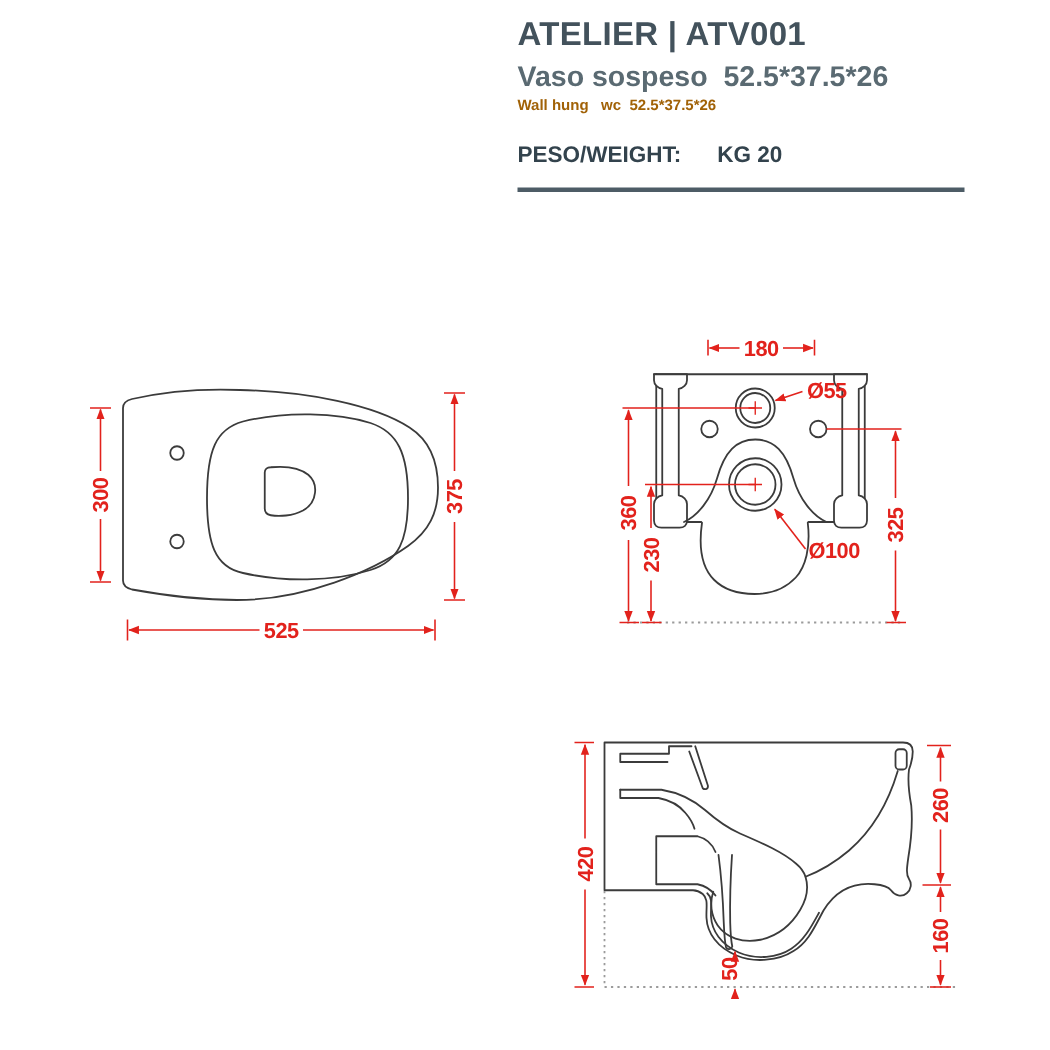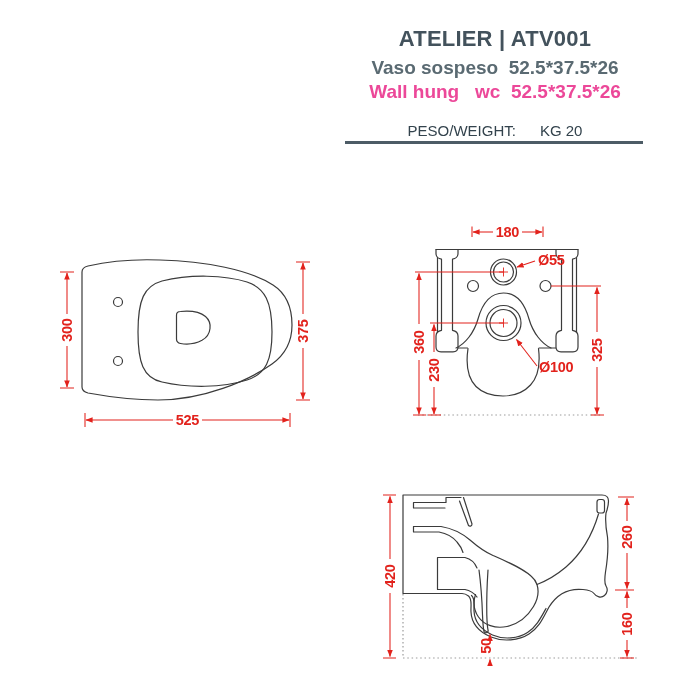--- a/index.html
+++ b/index.html
@@ -1,22 +1,22 @@
 <!DOCTYPE html>
 <html><head>
 <meta charset="utf-8">
 <style>
   html,body{margin:0;padding:0;background:#ffffff;}
   .canvas{position:relative;width:700px;height:700px;background:#fff;overflow:hidden;
           font-family:"Liberation Sans", sans-serif;}
-  .header{position:absolute;left:345px;top:26px;width:300px;text-align:center;}
+  .header{position:absolute;left:345px;top:10px;width:300px;}
   .title{font-size:22px;font-weight:bold;color:#43525c;letter-spacing:.2px;white-space:pre;}
   .sub1{font-size:19px;font-weight:bold;color:#5a6a72;margin-top:5px;white-space:pre;}
-  .sub2{font-size:19px;font-weight:bold;color:#ec4899;margin-top:2px;white-space:pre;}
-  .weight{margin-top:19px;font-size:15px;font-weight:normal;color:#33434d;}
+  .sub2{font-size:10px;font-weight:bold;color:#a16207;margin-top:2px;white-space:pre;}
+  .weight{margin-top:19px;font-size:15px;font-weight:bold;color:#33434d;}
   .weight .val{margin-left:24px;}
   .rule{position:absolute;left:0;top:115px;width:298px;height:3px;background:#4d5c66;}
   svg{position:absolute;overflow:visible;}
   .ol{fill:none;stroke:#3b3b3b;stroke-width:1.2;stroke-linejoin:round;stroke-linecap:round;}
   .olw{fill:#ffffff;stroke:#3b3b3b;stroke-width:1.2;stroke-linejoin:round;}
   .dim{fill:none;stroke:#e2221c;stroke-width:1.05;}
   .dimtext{fill:#e2221c;font-family:"Liberation Sans",sans-serif;font-size:14.5px;font-weight:bold;
            letter-spacing:-0.3px;text-anchor:middle;}
   .floor{fill:none;stroke:#9b9b9b;stroke-width:1.2;stroke-dasharray:1.5 2.8;}
 </style>

